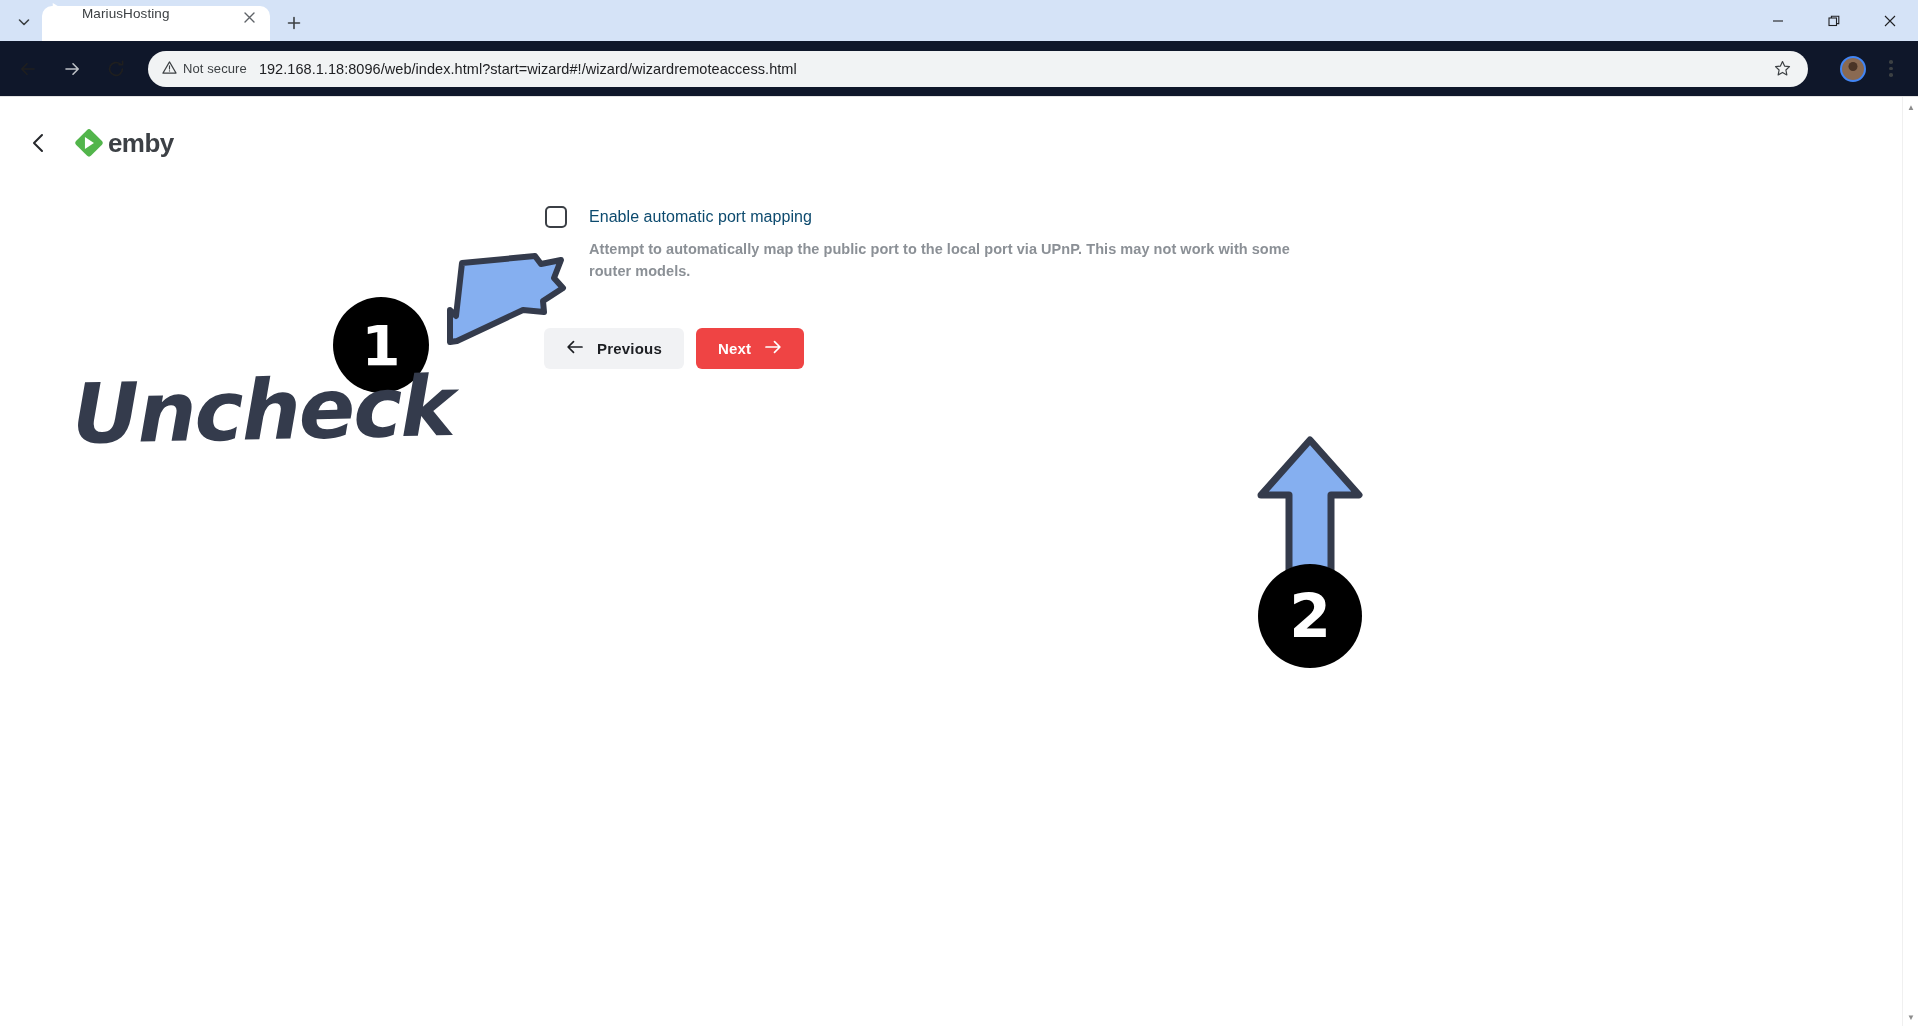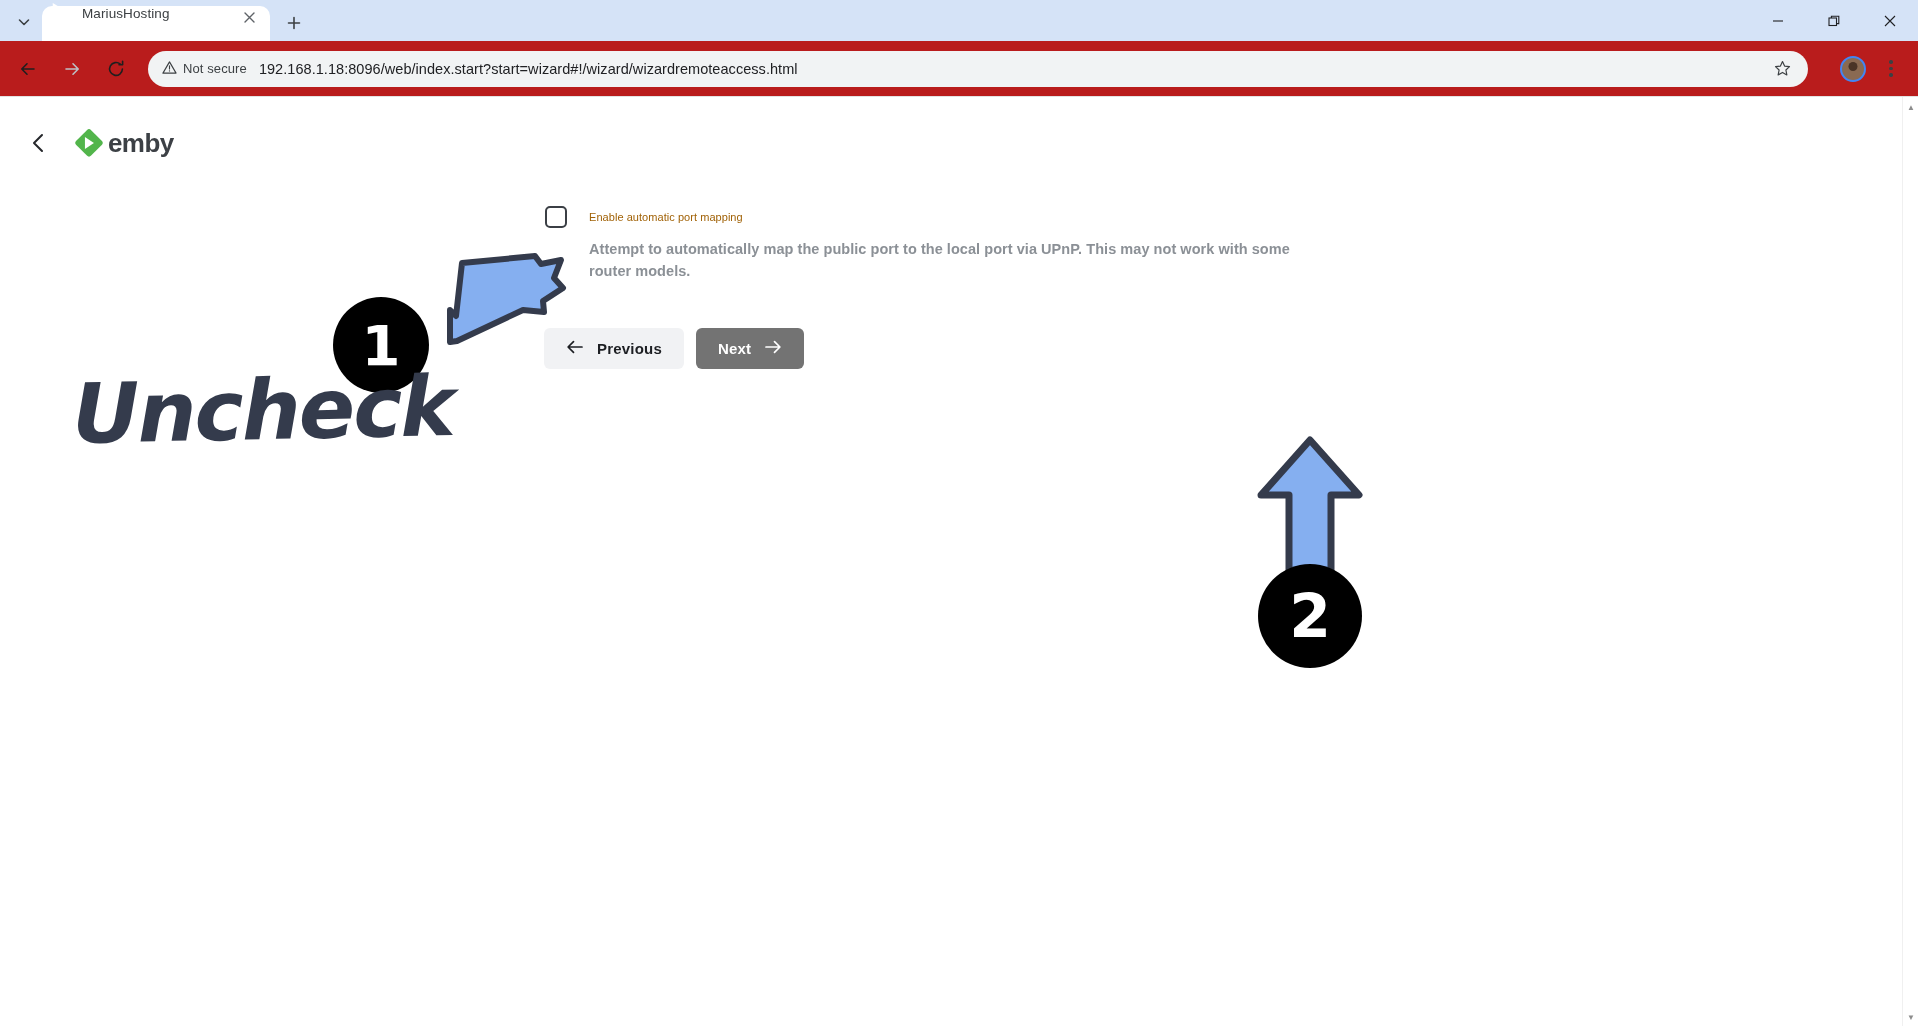--- a/index.html
+++ b/index.html
@@ -107,21 +107,21 @@
   }
   .winbtn {
     width: 56px; height: 41px;
     display: flex; align-items: center; justify-content: center;
     color: #202124;
   }
 
   
   .toolbar {
     height: 55px;
-    background: #b91c1c;
+    background: #0f172a;
     display: flex;
     align-items: center;
     padding: 0 12px 0 6px;
     position: relative;
   }
   .navbtn {
     width: 36px; height: 36px;
     margin: 0 4px;
     display: flex; align-items: center; justify-content: center;
     border-radius: 50%;
@@ -288,22 +288,22 @@
   }
   .checkbox {
     width: 22px; height: 22px;
     border: 2px solid #3b3f45;
     border-radius: 5px;
     background: #ffffff;
     flex: 0 0 auto;
     margin-top: 1px;
   }
   .checkbox-label {
-    font-size: 11px;
-    color: #a16207;
+    font-size: 16px;
+    color: #0c4a6e;
     margin-left: 22px;
     line-height: 24px;
     letter-spacing: 0.05px;
   }
   .field-desc {
     font-size: 14.5px;
     color: #8b9096;
     margin: 9px 0 0 14px;
     max-width: 735px;
     line-height: 22px;
@@ -328,21 +328,21 @@
     font-size: 15px;
     font-weight: 700;
     letter-spacing: 0.2px;
     cursor: pointer;
   }
   .btn-secondary {
     background: #f1f2f4;
     color: #1d1f23;
   }
   .btn-primary {
-    background: #737373;
+    background: #ef4444;
     color: #ffffff;
   }
 
   
   .overlay {
     position: absolute;
     left: 0; top: 0;
     width: 1918px; height: 1026px;
     pointer-events: none;
   }
@@ -458,21 +458,21 @@
       <span class="notsecure">
         <span>
           <svg width="15" height="15" viewBox="0 0 16 16">
               <path d="M8 2 L15 14 H1 Z" stroke="#3c4043" stroke-width="1.2" fill="none" stroke-linejoin="round"></path>
               <path d="M8 6.2 V9.6" stroke="#3c4043" stroke-width="1.2" stroke-linecap="round"></path>
               <circle cx="8" cy="11.6" r="0.7" fill="#3c4043"></circle>
             </svg>
         </span>
         <span>Not secure</span>
       </span>
-      <span class="url-text" title="192.168.1.18:8096/web/index.html?start=wizard#!/wizard/wizardremoteaccess.html">192.168.1.18:8096/web/index.start?start=wizard#!/wizard/wizardremoteaccess.html</span>
+      <span class="url-text" title="192.168.1.18:8096/web/index.html?start=wizard#!/wizard/wizardremoteaccess.html">192.168.1.18:8096/web/index.html?start=wizard#!/wizard/wizardremoteaccess.html</span>
       <span class="star-btn">
         <svg width="17" height="17" viewBox="0 0 18 18">
             <path d="M9 1.6 L11.2 6.4 L16.4 7 L12.6 10.6 L13.6 15.8 L9 13.2 L4.4 15.8 L5.4 10.6 L1.6 7 L6.8 6.4 Z" stroke="#3c4043" stroke-width="1.25" fill="none" stroke-linejoin="round"></path>
           </svg>
       </span>
     </div>
 
     <div class="avatar"></div>
 
     <div class="menu-dots">

